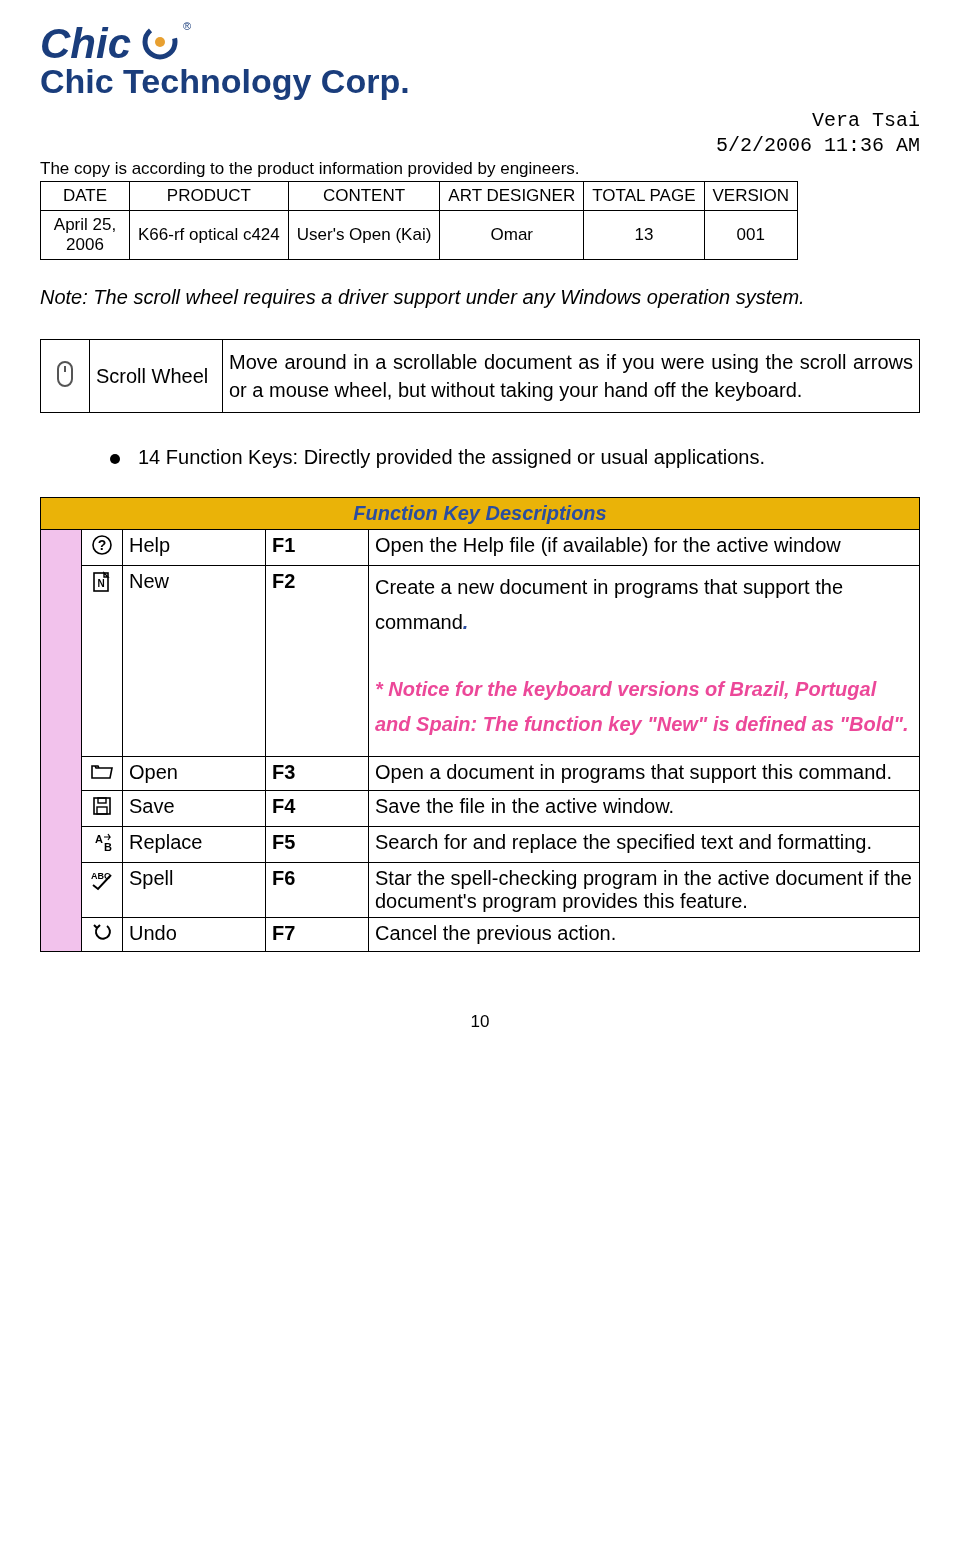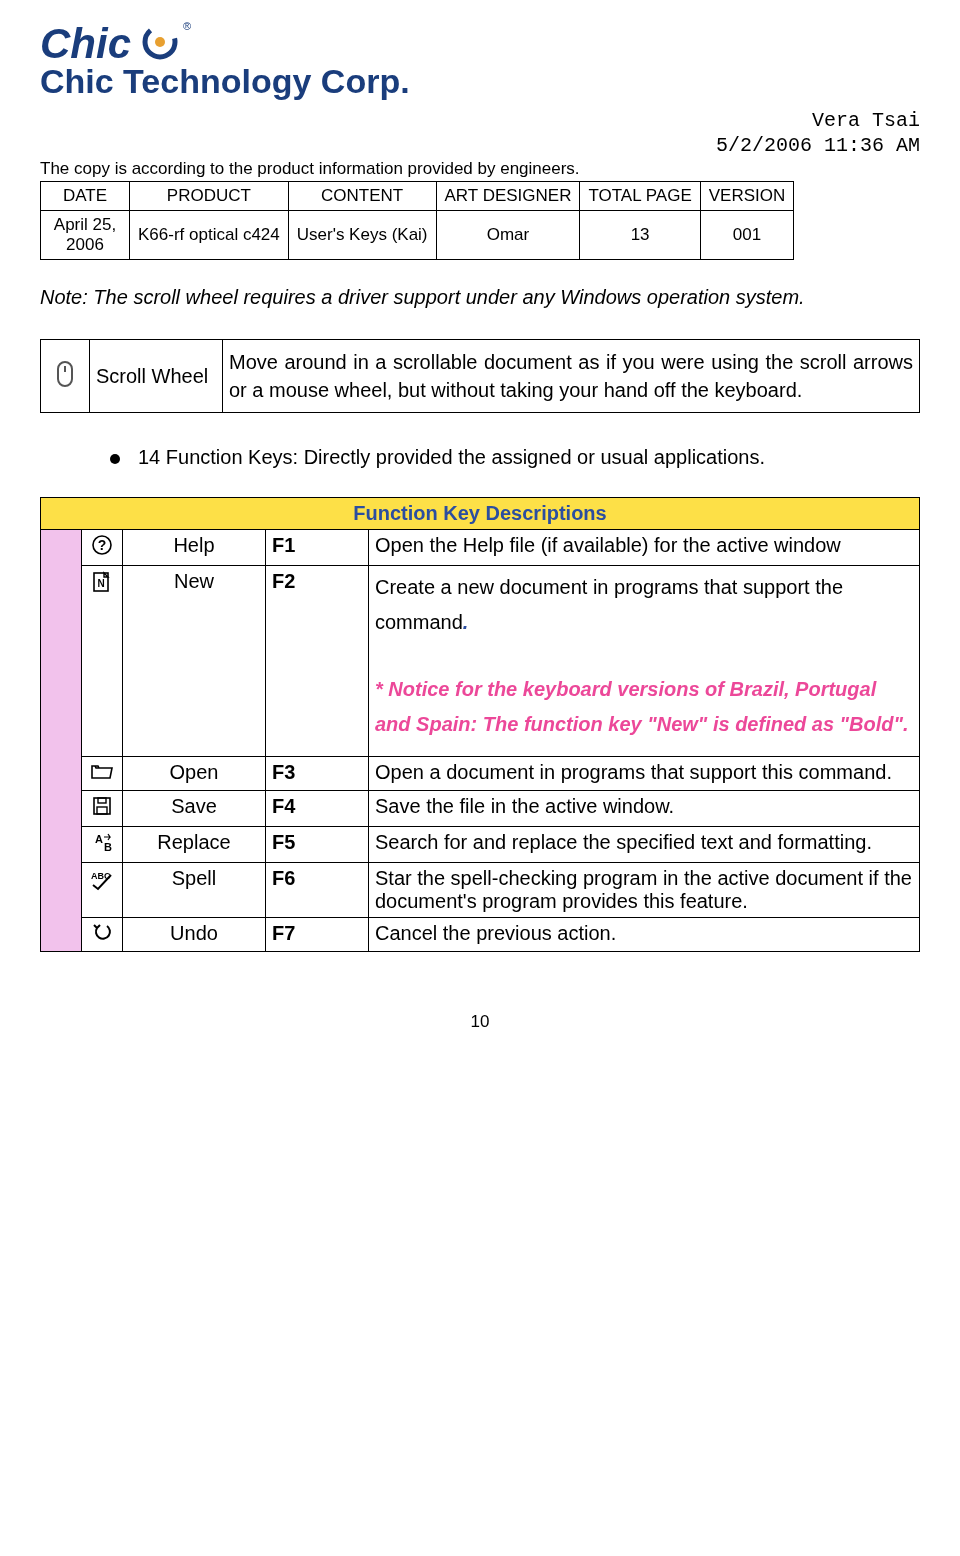--- a/index.html
+++ b/index.html
@@ -100,39 +100,39 @@
     border-collapse: collapse;
     width: 100%;
     font-size: 20px;
   }
   table.func td, table.func th {
     border: 1px solid #000;
     padding: 4px 6px;
     vertical-align: top;
   }
   .func-header {
-    background: #fde047;
+    background: #eab308;
     text-align: center;
     font-weight: bold;
+    font-style: italic;
     color: #2b4ea0;
     padding: 4px;
   }
   .pink-col {
     background: #f2c2ec;
     width: 28px;
   }
   .icon-col {
     width: 28px;
     text-align: center;
     vertical-align: top;
     padding-top: 6px;
   }
   .name-col {
     width: 130px;
-    text-align: center;
   }
   .key-col {
     width: 90px;
     font-weight: bold;
   }
   .new-note {
     font-weight: bold;
     font-style: italic;
     color: #ec4899;
     margin-top: 32px;
@@ -175,21 +175,21 @@
     <th>DATE</th>
     <th>PRODUCT</th>
     <th>CONTENT</th>
     <th>ART DESIGNER</th>
     <th>TOTAL PAGE</th>
     <th>VERSION</th>
   </tr>
   <tr>
     <td style="width:72px">April 25, 2006</td>
     <td>K66-rf optical c424</td>
-    <td>User's Keys (Kai)</td>
+    <td>User's Open (Kai)</td>
     <td>Omar</td>
     <td>13</td>
     <td>001</td>
   </tr>
 </tbody>
   </table>
 
 <div class="note-italic">Note: The scroll wheel requires a driver support under any Windows operation system.</div>
 
 <table class="scroll">

